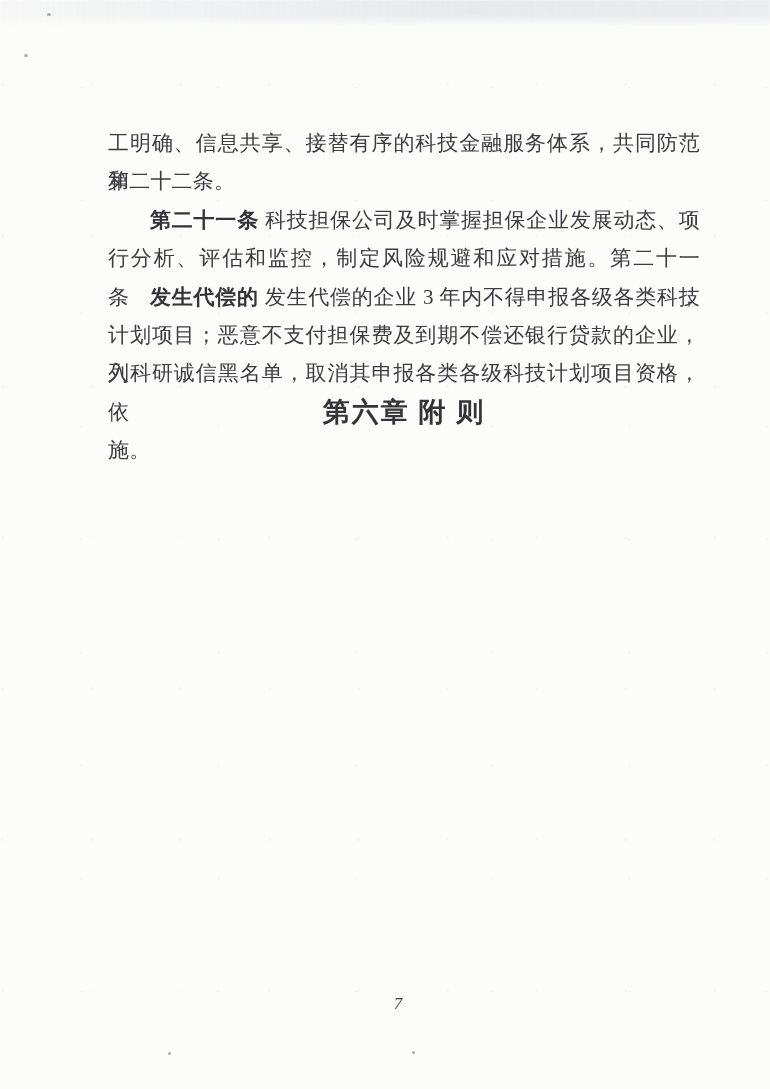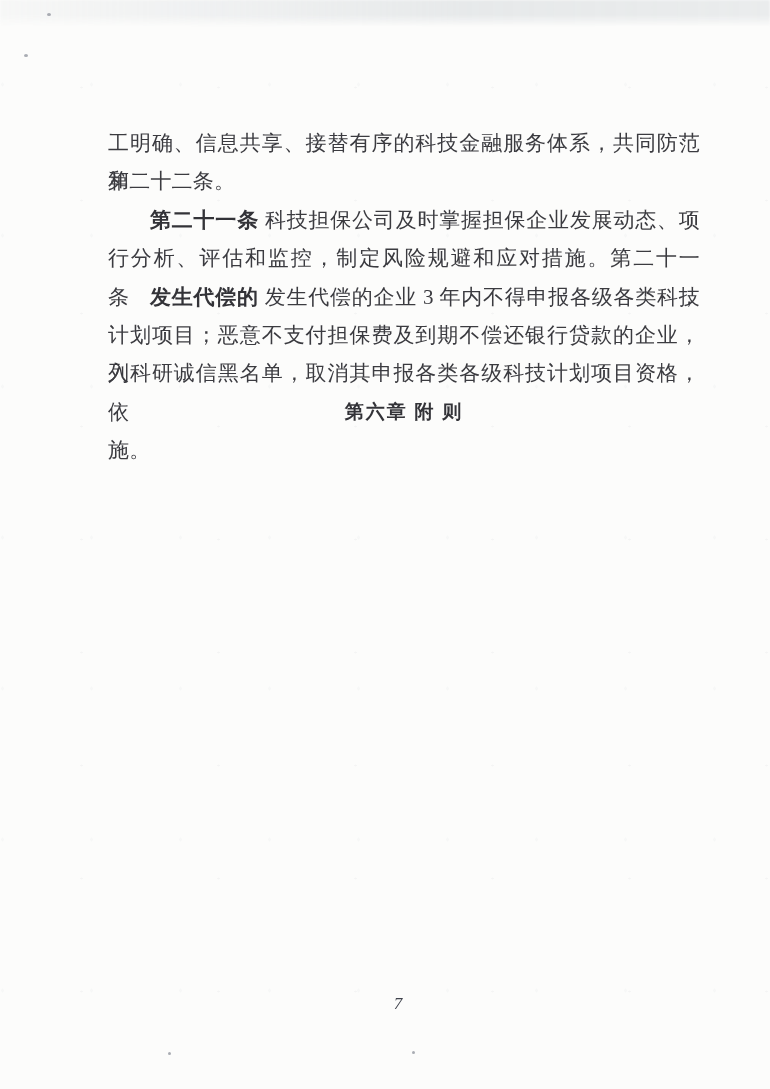--- a/index.html
+++ b/index.html
@@ -43,21 +43,21 @@
     white-space:normal;
     text-align:justify;
     text-align-last:justify;
   }
   .line.article { padding-left:42px; width:550px; }
   .line b { font-weight:bold; color:#333338; }
   .line.heading {
     text-align:center;
     text-align-last:center;
     font-weight:bold;
-    font-size:19px;
+    font-size:27px;
     color:#333338;
     letter-spacing:2px;
     white-space:nowrap;
     padding-left:0;
   }
   .pagenum {
     position:absolute; left:0; top:994px; width:770px;
     text-align:center; padding-left:26px; box-sizing:border-box;
     font-size:17px; font-style:italic; color:#3f434c;
   }

